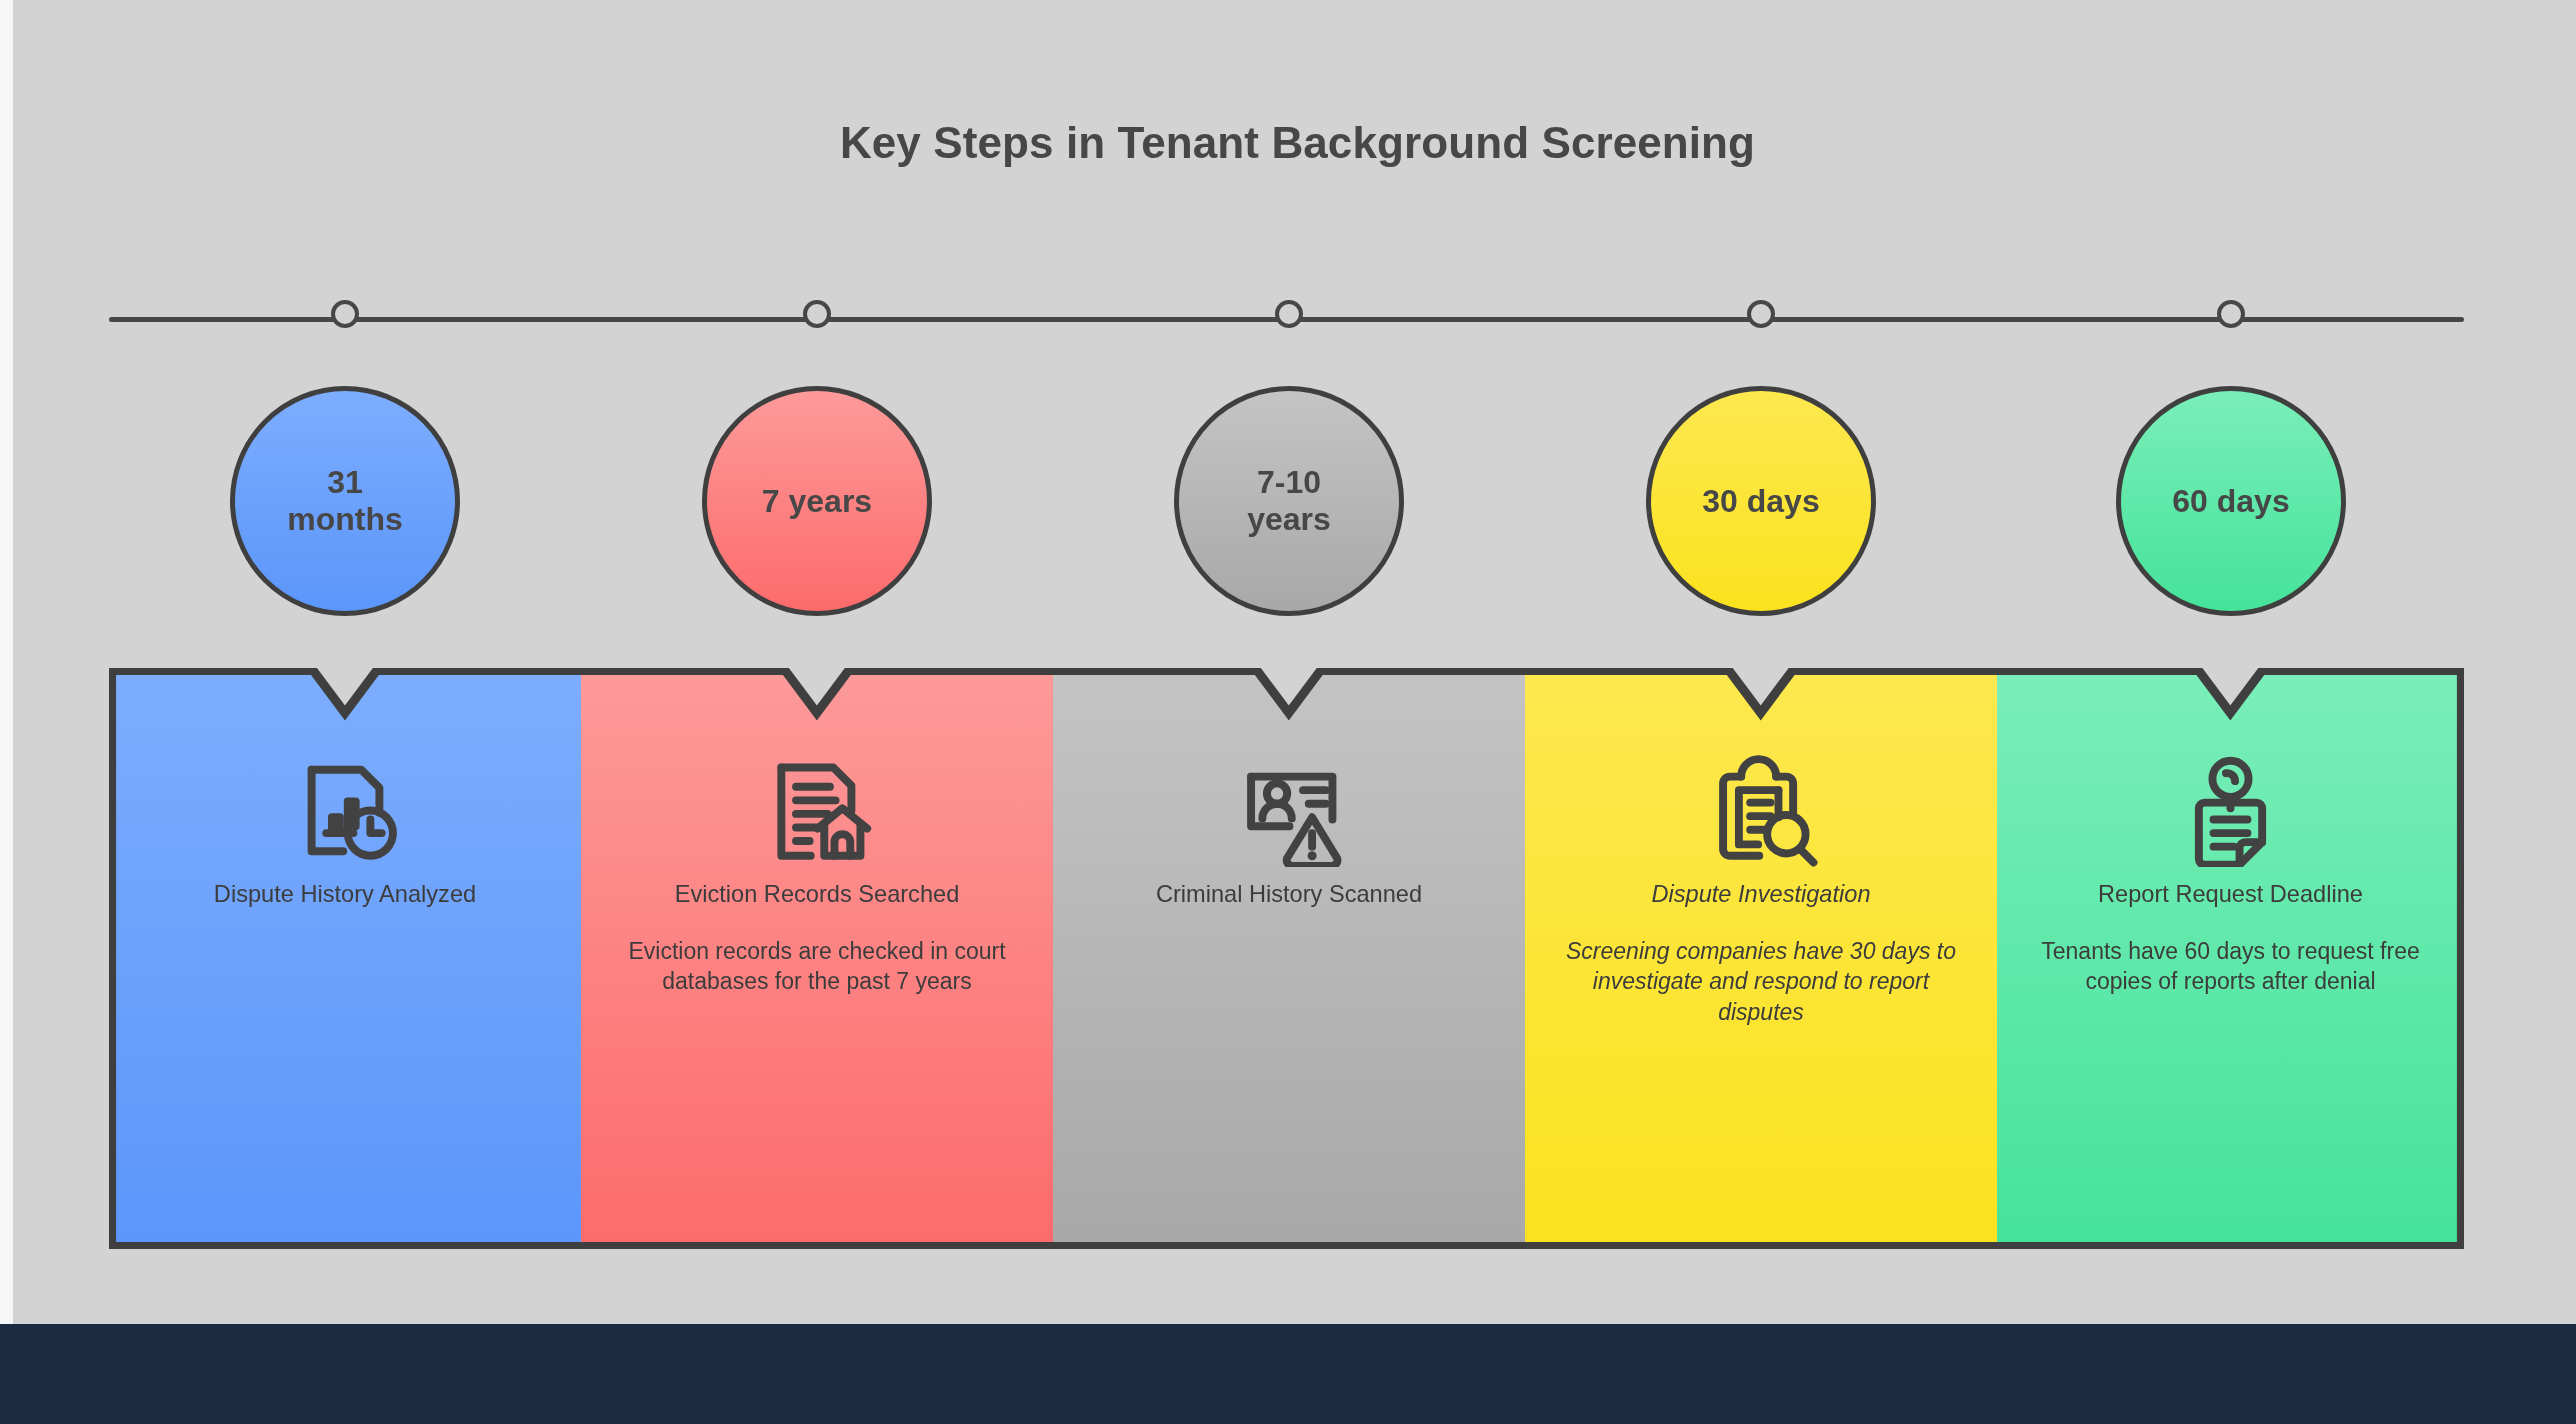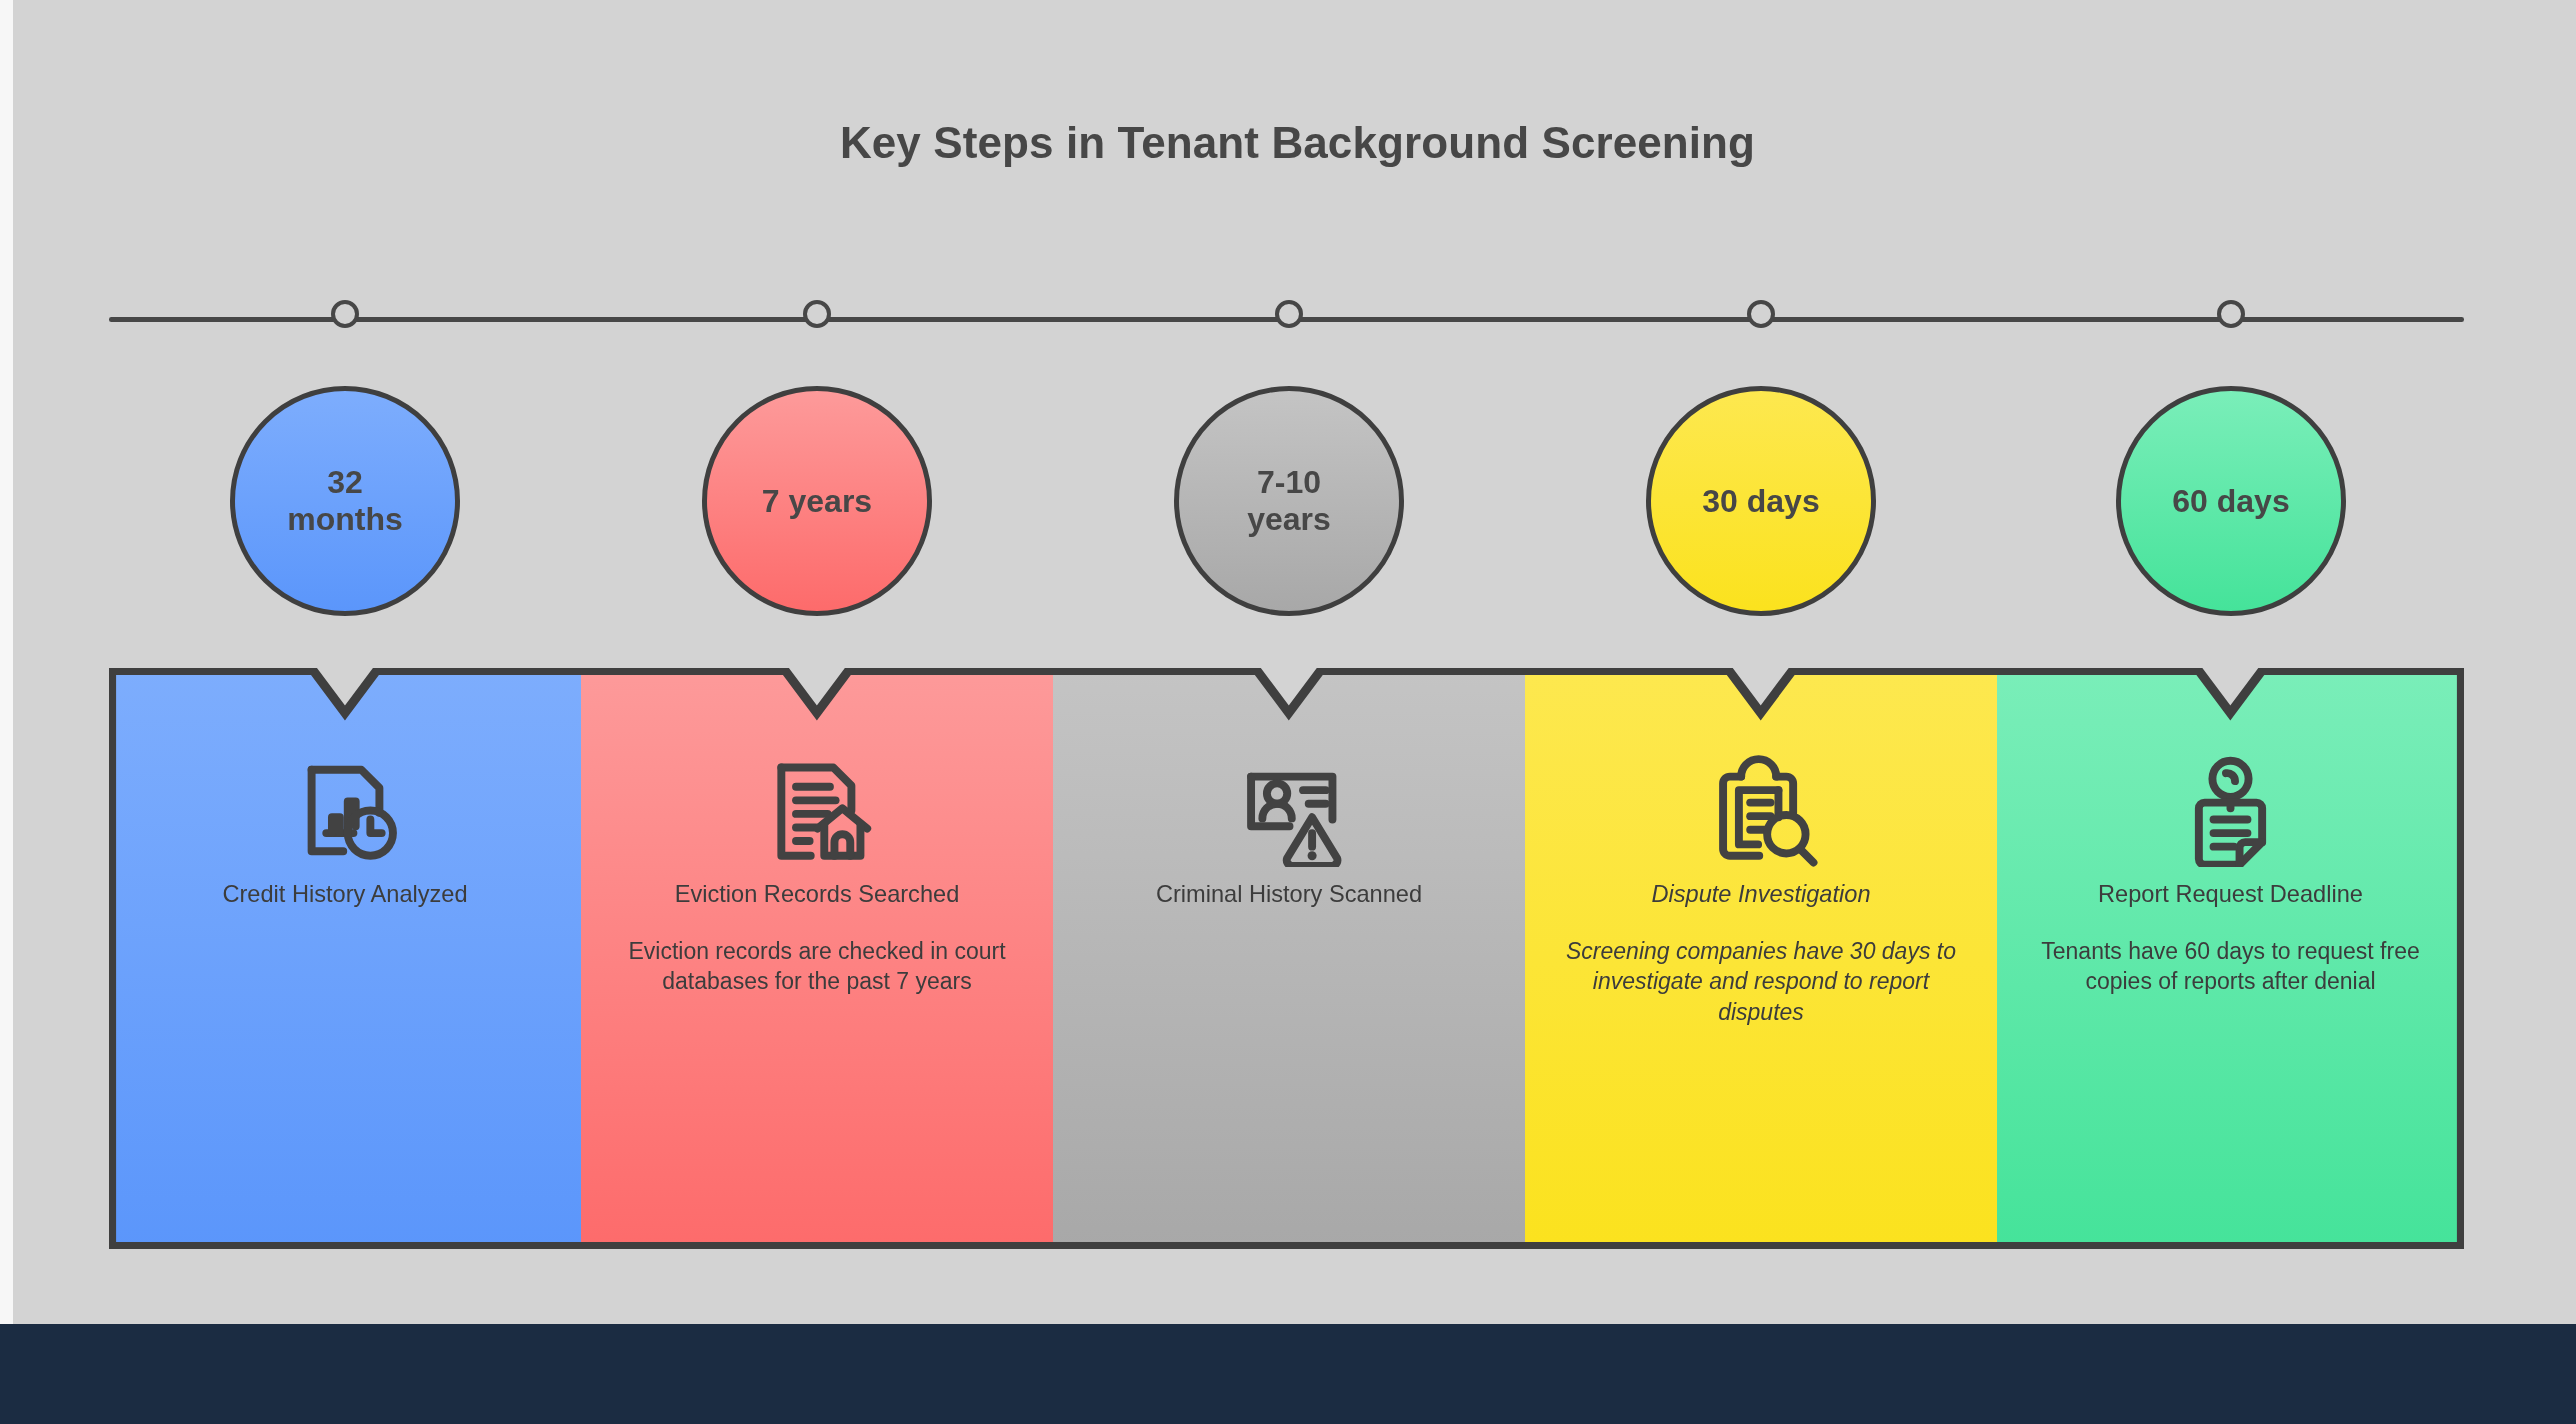--- a/index.html
+++ b/index.html
@@ -173,21 +173,21 @@
   <div id="axis-nodes">
       <div class="axis-node" style="left: 345px;"></div>
       <div class="axis-node" style="left: 817px;"></div>
       <div class="axis-node" style="left: 1289px;"></div>
       <div class="axis-node" style="left: 1761px;"></div>
       <div class="axis-node" style="left: 2231px;"></div>
     </div>
 
   <div id="badges">
       <div class="badge" style="left: 345px; background: linear-gradient(rgb(125, 173, 253) 0%, rgb(91, 150, 251) 100%);">
-        <span class="badge-txt" style="white-space: pre-line;">32
+        <span class="badge-txt" style="white-space: pre-line;">31
 months</span>
       </div>
       <div class="badge" style="left: 817px; background: linear-gradient(rgb(253, 154, 154) 0%, rgb(253, 107, 107) 100%);">
         <span class="badge-txt" style="white-space: pre-line;">7 years</span>
       </div>
       <div class="badge" style="left: 1289px; background: linear-gradient(rgb(196, 196, 196) 0%, rgb(168, 168, 168) 100%); text-align: center;">
         <span class="badge-txt" style="white-space: pre-line;">7-10
 years</span>
       </div>
       <div class="badge" style="left: 1761px; background: linear-gradient(rgb(253, 232, 79) 0%, rgb(251, 226, 30) 100%);">
@@ -205,21 +205,21 @@
             <svg viewBox="0 0 100 100">
       <path fill="none" stroke="#424242" stroke-width="7" stroke-linecap="round" stroke-linejoin="round" d="M20 14 h44 l16 16 v22"></path>
       <path fill="none" stroke="#424242" stroke-width="7" stroke-linecap="round" stroke-linejoin="round" d="M20 14 v72 h28"></path>
       <path fill="none" stroke="#424242" stroke-width="7" stroke-linecap="round" stroke-linejoin="round" d="M33 70 h24"></path>
       <path fill="none" stroke="#424242" stroke-width="7" stroke-linecap="round" stroke-linejoin="round" d="M38 70 v-14 h7 v14"></path>
       <path fill="none" stroke="#424242" stroke-width="7" stroke-linecap="round" stroke-linejoin="round" d="M52 70 v-28 h7 v22"></path>
       <circle fill="none" stroke="#424242" stroke-width="7" stroke-linecap="round" stroke-linejoin="round" cx="72" cy="70" r="20"></circle>
       <path fill="none" stroke="#424242" stroke-width="7" stroke-linecap="round" stroke-linejoin="round" d="M72 58 v12 h10"></path>
     </svg>
           </div>
-          <div class="panel-head">Credit History Analyzed</div>
+          <div class="panel-head">Dispute History Analyzed</div>
         </div>
       </div>
       <div class="panel" style="width: 472px; background: linear-gradient(rgb(253, 154, 154) 0%, rgb(253, 107, 107) 100%);">
         <div class="panel-body">
           <div class="panel-icon">
             <svg viewBox="0 0 100 100">
       <path fill="none" stroke="#424242" stroke-width="7" stroke-linecap="round" stroke-linejoin="round" d="M18 12 h46 l16 16 v22"></path>
       <path fill="none" stroke="#424242" stroke-width="7" stroke-linecap="round" stroke-linejoin="round" d="M18 12 v78 h26"></path>
       <path fill="none" stroke="#424242" stroke-width="7" stroke-linecap="round" stroke-linejoin="round" d="M31 29 h30"></path>
       <path fill="none" stroke="#424242" stroke-width="7" stroke-linecap="round" stroke-linejoin="round" d="M31 41 h35"></path>

